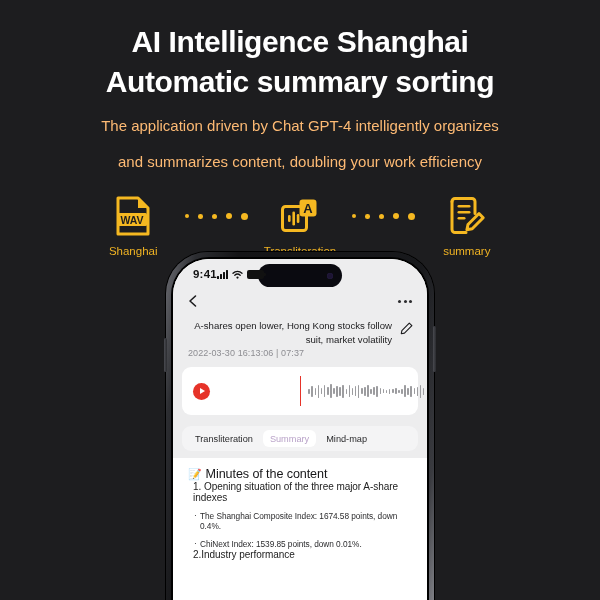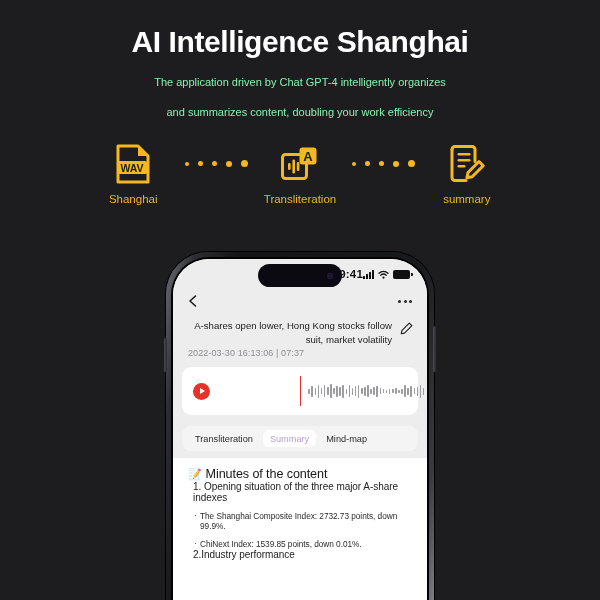--- a/index.html
+++ b/index.html
@@ -14,22 +14,22 @@
   
   .hero { padding-top: 22px; text-align: center; }
   .hero h1 {
     color: #ffffff;
     font-size: 30px;
     font-weight: bold;
     letter-spacing: -0.4px;
     line-height: 1.33;
   }
   .hero .sub {
-    color: #86efac;
-    font-size: 11px;
+    color: #fdba74;
+    font-size: 15px;
     line-height: 1.62;
     margin-top: 12px;
   }
 
   
   .flow {
     margin-top: 20px;
     display: flex;
     align-items: flex-start;
     justify-content: center;
@@ -95,21 +95,21 @@
   }
   .btn-vol { left: -2px; top: 86px; width: 3px; height: 34px; }
   .btn-pow { right: -2px; top: 74px; width: 3px; height: 46px; }
 
   
   .statusbar {
     height: 30px;
     background: #ededee;
     display: flex;
     align-items: center;
-    justify-content: flex-end;
+    justify-content: flex-start;
     padding: 0 17px 0 20px;
     position: relative;
   }
   .clock { font-size: 11.5px; font-weight: bold; color: #111; letter-spacing: 0.2px; }
   .island {
     position: absolute;
     left: 50%; top: 5px;
     transform: translateX(-50%);
     width: 84px; height: 23px;
     border-radius: 12px;
@@ -249,20 +249,21 @@
   }
   .c-bul:before {
     content: '·'; position: absolute; left: 6px; top: -1px; color: #2b2b2d;
   }
 </style>
 </head>
 <body>
 
 <div class="hero">
   <h1>AI Intelligence Shanghai</h1>
+  <h1>Automatic summary sorting</h1>
   <div class="sub">The application driven by Chat GPT-4 intelligently organizes</div>
   <div class="sub">and summarizes content, doubling your work efficiency</div>
 </div>
 
 <div class="flow">
 
   <div class="flow-step">
     <div class="flow-ico">
       <svg width="36" height="40" viewBox="0 0 36 40">
         <path d="M3 2h20l10 10v26H3z" fill="none" stroke="#f5b821" stroke-width="3" stroke-linejoin="round"></path>
@@ -428,21 +429,21 @@
           </div>
         </div>
 
         <div class="content">
           <div class="mh">
             <span class="memo">📝</span>
             <span>Minutes of the content</span>
           </div>
           <div>
               <div class="c-num">1. Opening situation of the three major A-share indexes</div>
-              <div class="c-bul">The Shanghai Composite Index: 2732.73 points, down 99.9%.</div>
+              <div class="c-bul">The Shanghai Composite Index: 1674.58 points, down 0.4%.</div>
               <div class="c-bul">ChiNext Index: 1539.85 points, down 0.01%.</div>
               <div class="c-num">2.Industry performance</div>
             </div>
         </div>
 
       </div>
     </div>
   </div>
 </div>
 

